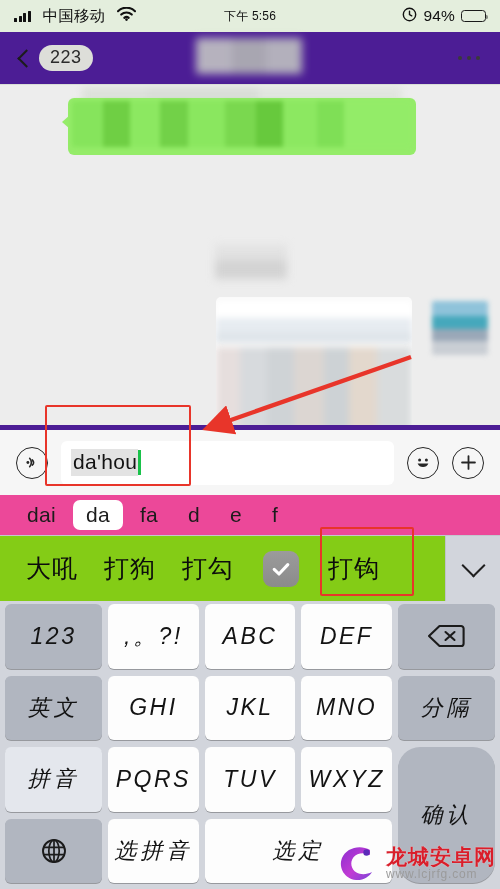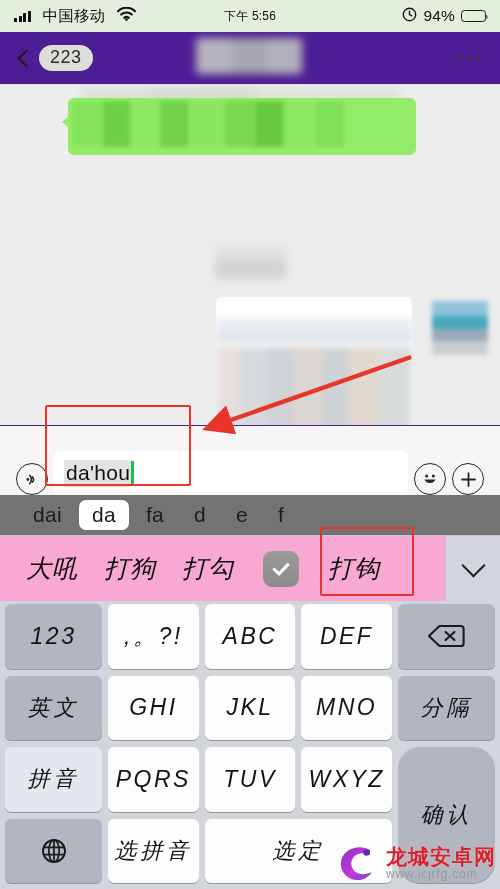--- a/index.html
+++ b/index.html
@@ -173,24 +173,24 @@
   }
   .anno-box.input-box { left: 45px; top: 405px; width: 142px; height: 77px; }
   .anno-box.candidate-box { left: 320px; top: 527px; width: 90px; height: 65px; }
   .anno-arrow { position: absolute; left: 186px; top: 352px; width: 230px; height: 90px; pointer-events: none; }
 
   
   .input-bar {
     position: absolute; left: 0; top: 425px;
     width: 500px; height: 70px;
     background: #f6f6f6;
-    border-top: 1px solid #4c1d95;
-    display: flex; align-items: flex-end;
+    border-top: 5px solid #4c1d95;
+    display: flex; align-items: center;
     box-sizing: border-box; padding: 0 16px;
-    gap: 6px;
+    gap: 13px;
   }
   .icon-circle {
     width: 32px; height: 32px; border-radius: 50%;
     border: 1.9px solid #262626;
     display: flex; align-items: center; justify-content: center;
     flex: 0 0 auto;
     box-sizing: border-box;
   }
   .text-field {
     flex: 1 1 auto; height: 44px; background: #ffffff;
@@ -205,35 +205,34 @@
   .caret { width: 2.5px; height: 25px; background: #19c24a; margin-left: 0px; }
 
   
   .ime {
     position: absolute; left: 0; top: 495px;
     width: 500px; height: 394px;
     background: #d2d5dc;
   }
   .pinyin-row {
     height: 40px; display: flex; align-items: center;
-    padding-left: 20px; gap: 4px;
+    padding-left: 14px; gap: 4px;
     border-bottom: 1px solid #c3c7ce;
-    background: #737373;
+    background: #ec4899;
   }
   .pinyin-seg {
     font-size: 21px; color: #1c1c1c; padding: 3px 13px;
     border-radius: 7px; letter-spacing: .3px;
   }
   .pinyin-seg.active { background: #ffffff; }
   .candidate-row {
     height: 65px; display: flex; align-items: center;
-    background: #f9a8d4; position: relative;
+    background: #84cc16; position: relative;
     padding-left: 13px; box-sizing: border-box;
     overflow: hidden;
-    font-style: italic;
   }
   .cand {
     font-size: 25px; color: #0c0c0c; padding: 0 13px;
     white-space: nowrap; letter-spacing: 1px;
   }
   .cand.emoji-check {
     width: 36px; height: 36px; border-radius: 9px;
     background: linear-gradient(180deg,#9b9b9b,#8b8b8b);
     display: flex; align-items: center; justify-content: center;
     padding: 0; margin: 0 16px;

